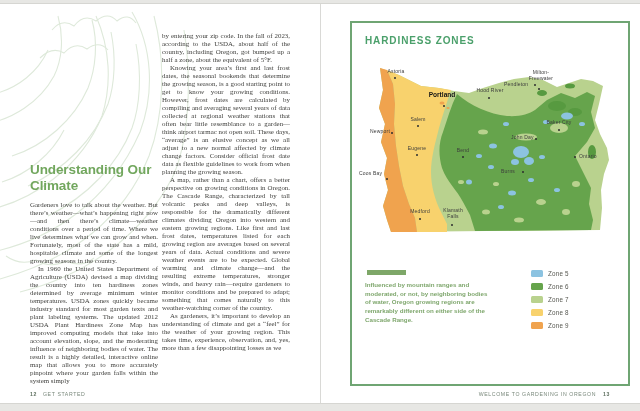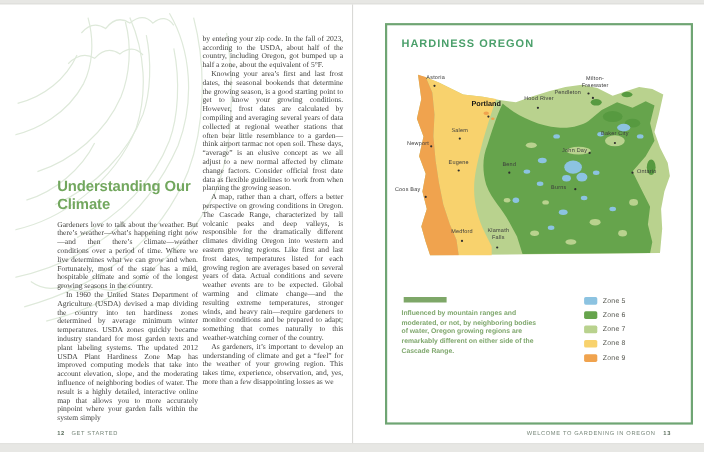--- a/index.html
+++ b/index.html
@@ -1,20 +1,20 @@
 <!DOCTYPE html>
 <html><head>
 <meta charset="utf-8">
 <style>
   html,body{margin:0;padding:0;}
   body{width:640px;height:411px;background:#e7e7e4;font-family:"Liberation Sans",sans-serif;position:relative;overflow:hidden;}
   .spread{position:absolute;left:0;top:3px;width:640px;height:399px;background:#ffffff;border-top:1px solid #d6d6d2;border-bottom:1px solid #d6d6d2;}
   .gutter{position:absolute;left:320px;top:0;width:1px;height:399px;background:#d9d9d6;}
   .page{position:absolute;top:0;height:399px;width:320px;}
-  .page-left{left:0;margin-left:22px;}
+  .page-left{left:0;}
   .page-right{left:320px;}
   .botanical{position:absolute;left:-8px;top:0px;}
   
   .col{position:absolute;}
   .col1{left:30px;top:158px;width:128px;}
   .col2{left:162px;top:28px;width:128px;}
   h1.heading{font-family:"Liberation Sans",sans-serif;font-weight:bold;font-size:13.5px;line-height:1.18;color:#72a75e;margin:0 0 7px 0;letter-spacing:-0.1px;}
   p.body{font-family:"Liberation Serif",serif;font-size:6.9px;line-height:8px;color:#3f3f3c;margin:0;text-align:justify;}
   p.indent{text-indent:8px;}
   .footer{position:absolute;top:387px;font-size:5.2px;letter-spacing:0.6px;color:#79887b;}
@@ -77,21 +77,21 @@
     </div>
     <div class="footer footer-left">
       <span class="pagenum">12</span><span class="section">GET STARTED</span>
     </div>
   </div>
 
   <div class="gutter"></div>
 
   <div class="page page-right">
     <div class="figure-box">
-      <div class="fig-title">HARDINESS OREGON</div>
+      <div class="fig-title">HARDINESS ZONES</div>
 
       <div class="mapwrap">
         <svg width="240" height="178" viewBox="0 0 240 178">
 
           <path fill="#b9d28e" d="M9,6 L28,13 50,24 68,26 83,29 98,31 112,26 128,21 143,17 158,15 172,18 186,25 198,21 210,17 222,19 232,24 228,42 224,58 229,72 236,86 238,98 233,112 230,128 231,146 229,168 20,170 16,158 12,144 17,128 13,112 16,96 10,80 14,62 8,46 12,28 Z"></path>
 
           <path fill="#66a44c" d="M86,32 C100,44 118,52 136,54 C148,55 158,52 164,48 L176,38 190,31 204,36 216,30 224,34 220,50 224,66 216,80 204,94 212,110 220,126 218,142 222,158 220,168 104,169 99,153 92,140 C86,128 76,120 71,106 C67,92 68,80 72,70 C76,58 80,44 86,32 Z"></path>
 
           <g fill="#579a40">
             <ellipse cx="186" cy="44" rx="9" ry="5"></ellipse>

